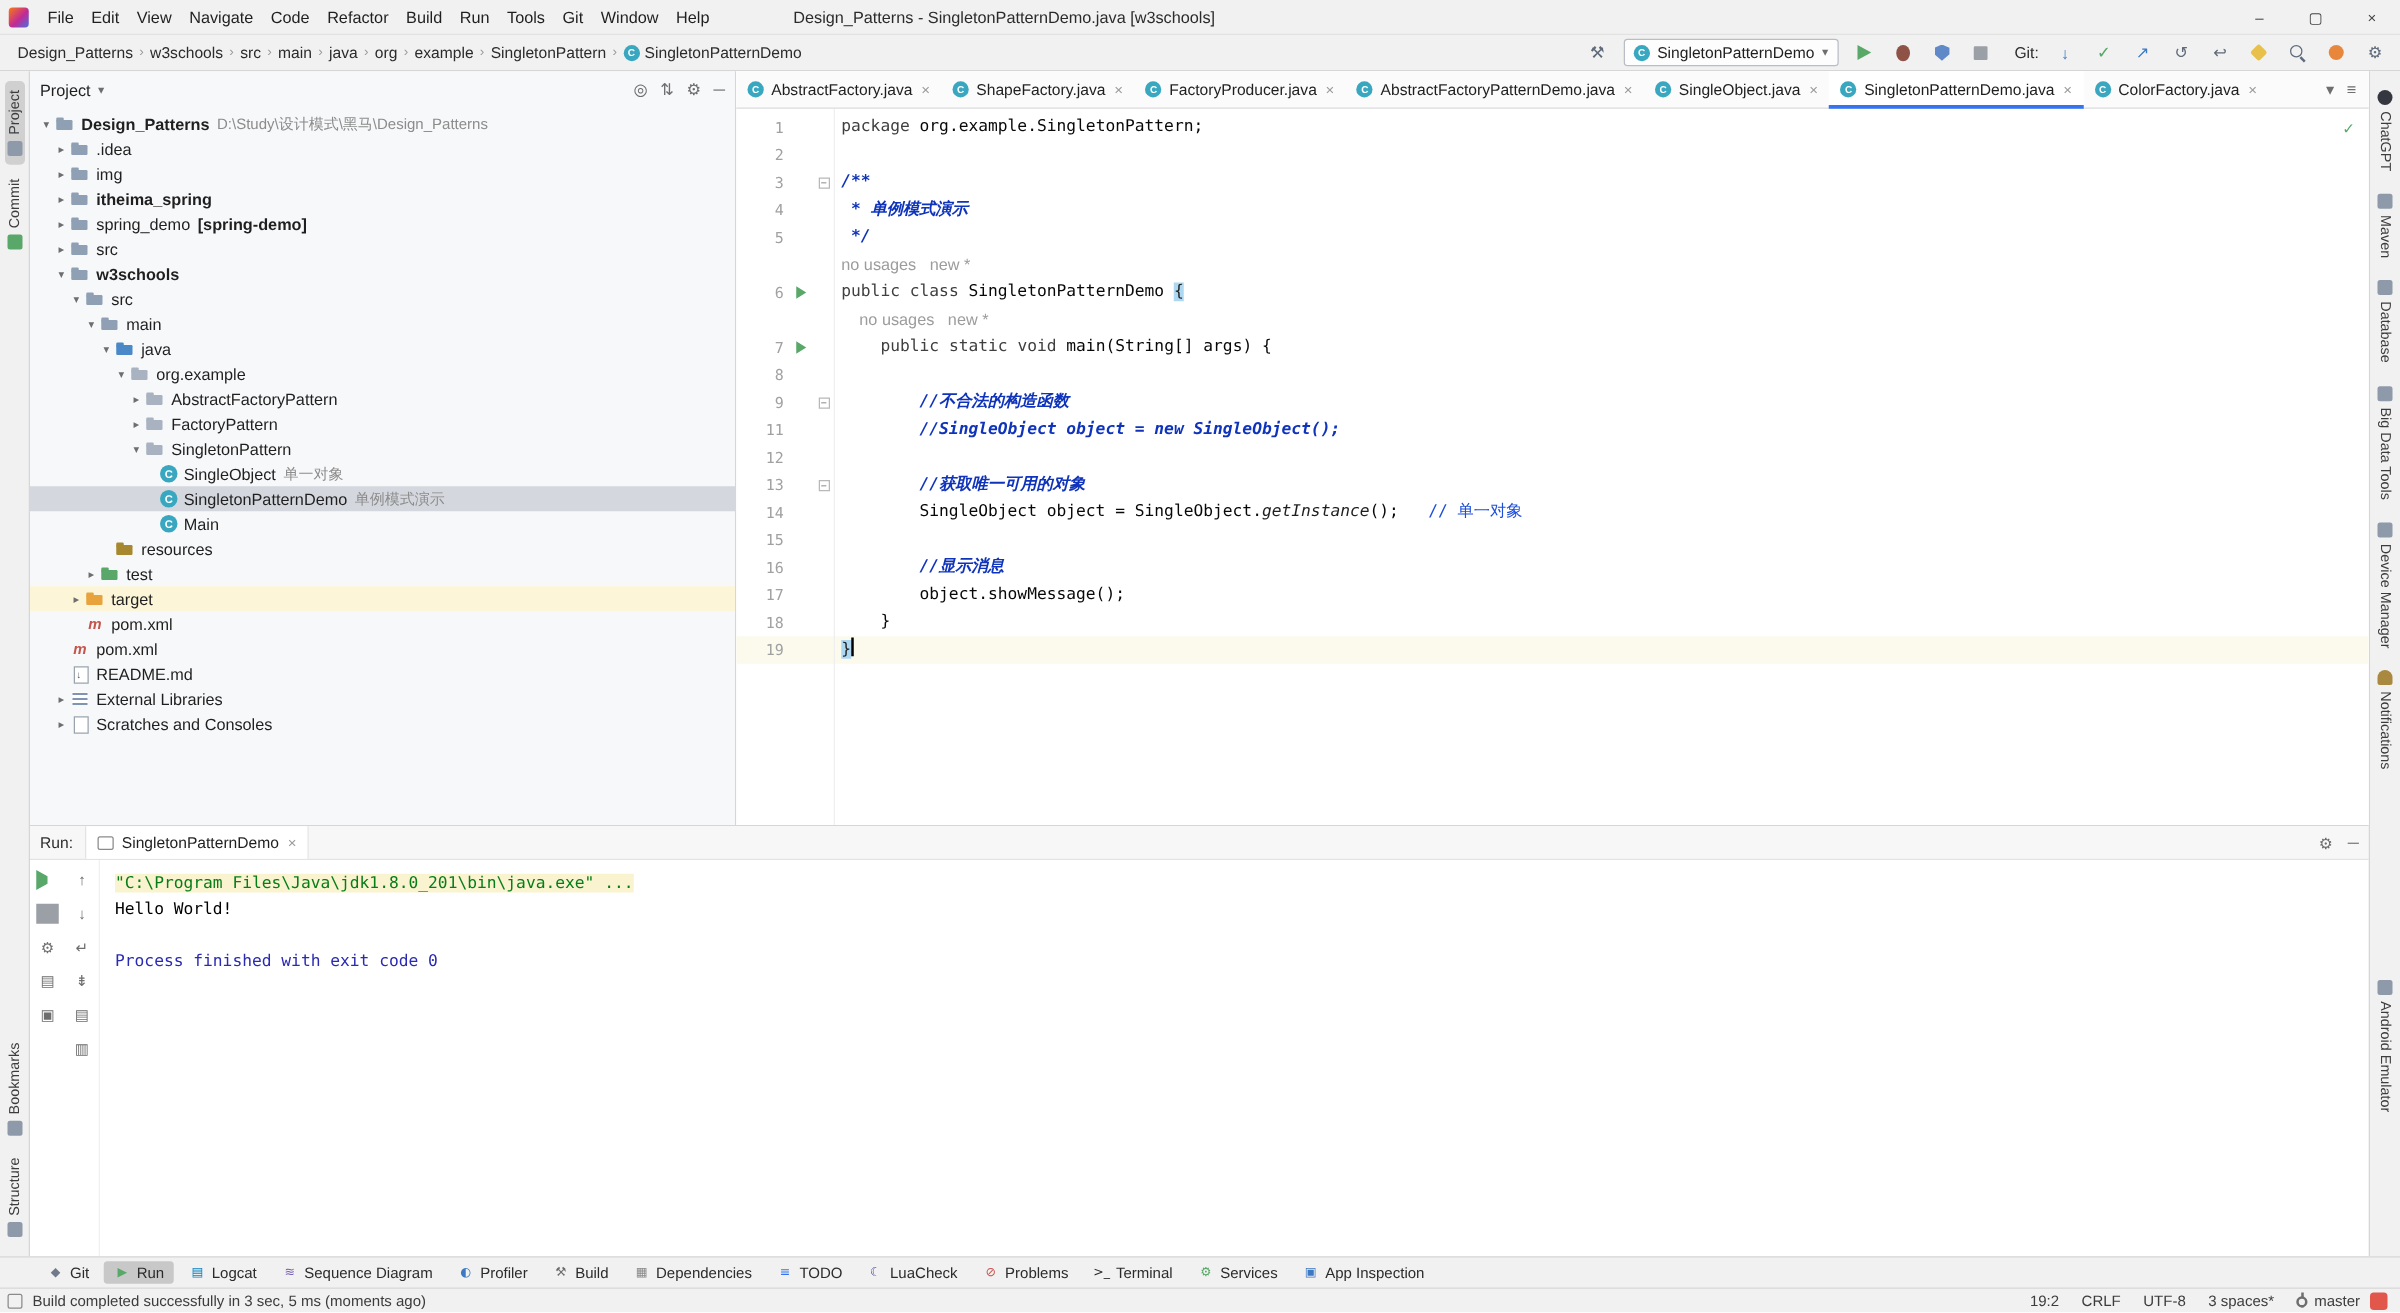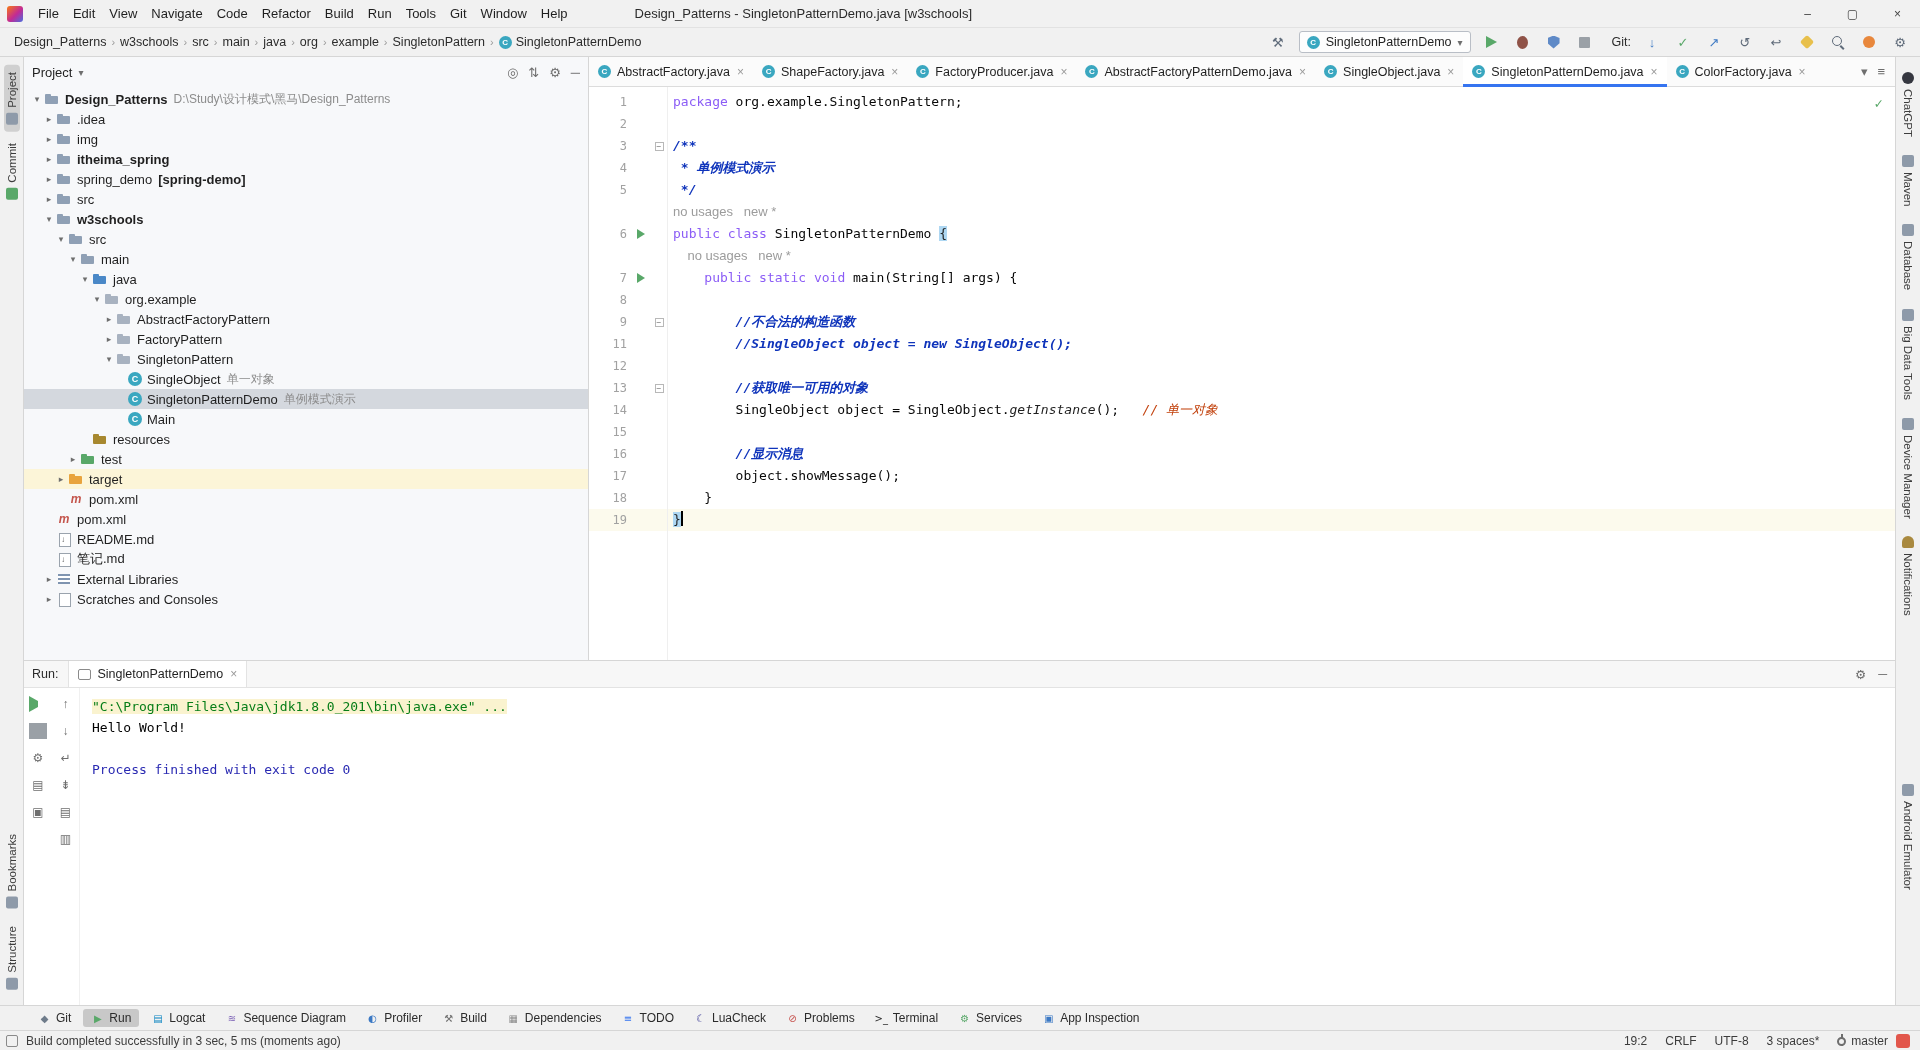--- a/index.html
+++ b/index.html
@@ -103,25 +103,25 @@
 .editor{flex:1;position:relative;overflow:hidden;font-family:"DejaVu Sans Mono","Liberation Mono",monospace;font-size:13px;padding-top:4px}
 .gutter-line{position:absolute;left:78px;top:0;bottom:0;width:1px;background:#efefef}
 .cl{display:flex;height:22px;line-height:22px;white-space:pre}
 .cl.cur{background:#fcfaed}
 .ln{width:42px;flex:none;text-align:right;color:#a1a1a1;font-size:12px;padding-right:4px}
 .runcol{width:20px;flex:none;display:flex;align-items:center;justify-content:center}
 .foldcol{width:16px;flex:none;display:flex;align-items:center;justify-content:center}
 .runico{width:0;height:0;border-left:8px solid #59a869;border-top:5px solid transparent;border-bottom:5px solid transparent;cursor:pointer}
 .foldbox{width:9px;height:9px;border:1px solid #b8b8b8;background:#fff;color:#777;font-size:8px;line-height:7px;text-align:center;cursor:pointer}
 .codetext{flex:1;padding-left:6px}
-.tk-kw{color:#8b5cf6}
+.tk-kw{color:#404040}
 .tk-pl{color:#080808}
 .tk-cls{color:#080808}
 .tk-cm{color:#0f34bb;font-style:italic;font-weight:bold}
-.tk-gc{color:#c2410c;font-style:italic}
+.tk-gc{color:#1d4ed8;}
 .tk-it{font-style:italic}
 .tk-brace{background:#aed7f2}
 .tk-hint{color:#9c9c9c;font-size:13px;font-family:"Liberation Sans",sans-serif}
 .caret{display:inline-block;width:2px;height:15px;background:#000;vertical-align:-2px}
 .inspect{position:absolute;top:8px;right:12px;color:#59a869;font-size:14px;font-weight:bold}
 
 
 .run-panel{height:345px;flex:none;display:flex;flex-direction:column;border-top:1px solid #d6d6d6;background:#fff}
 .run-header{height:27px;flex:none;display:flex;align-items:center;background:#f7f7f7;border-bottom:1px solid #e3e3e3;padding:0 8px;font-size:12.5px}
 .run-label{margin-right:10px;color:#2b2b2b}
@@ -414,25 +414,20 @@
               </div>
               <div class="trow" style="padding-left: 18px;">
                 <span class="arrow"></span>
                 <span class="ti ic-maven">m</span>
                 <span class="tlabel">pom.xml</span>
               </div>
               <div class="trow" style="padding-left: 18px;">
                 <span class="arrow"></span>
                 <span class="ti ic-md"></span>
                 <span class="tlabel">README.md</span>
-              </div>
-              <div class="trow" style="padding-left: 18px;">
-                <span class="arrow"></span>
-                <span class="ti ic-md"></span>
-                <span class="tlabel">笔记.md</span>
               </div>
               <div class="trow" style="padding-left: 18px;">
                 <span class="arrow">▸</span>
                 <span class="ti ic-library"></span>
                 <span class="tlabel">External Libraries</span>
               </div>
               <div class="trow" style="padding-left: 18px;">
                 <span class="arrow">▸</span>
                 <span class="ti ic-scratch"></span>
                 <span class="tlabel">Scratches and Consoles</span>

